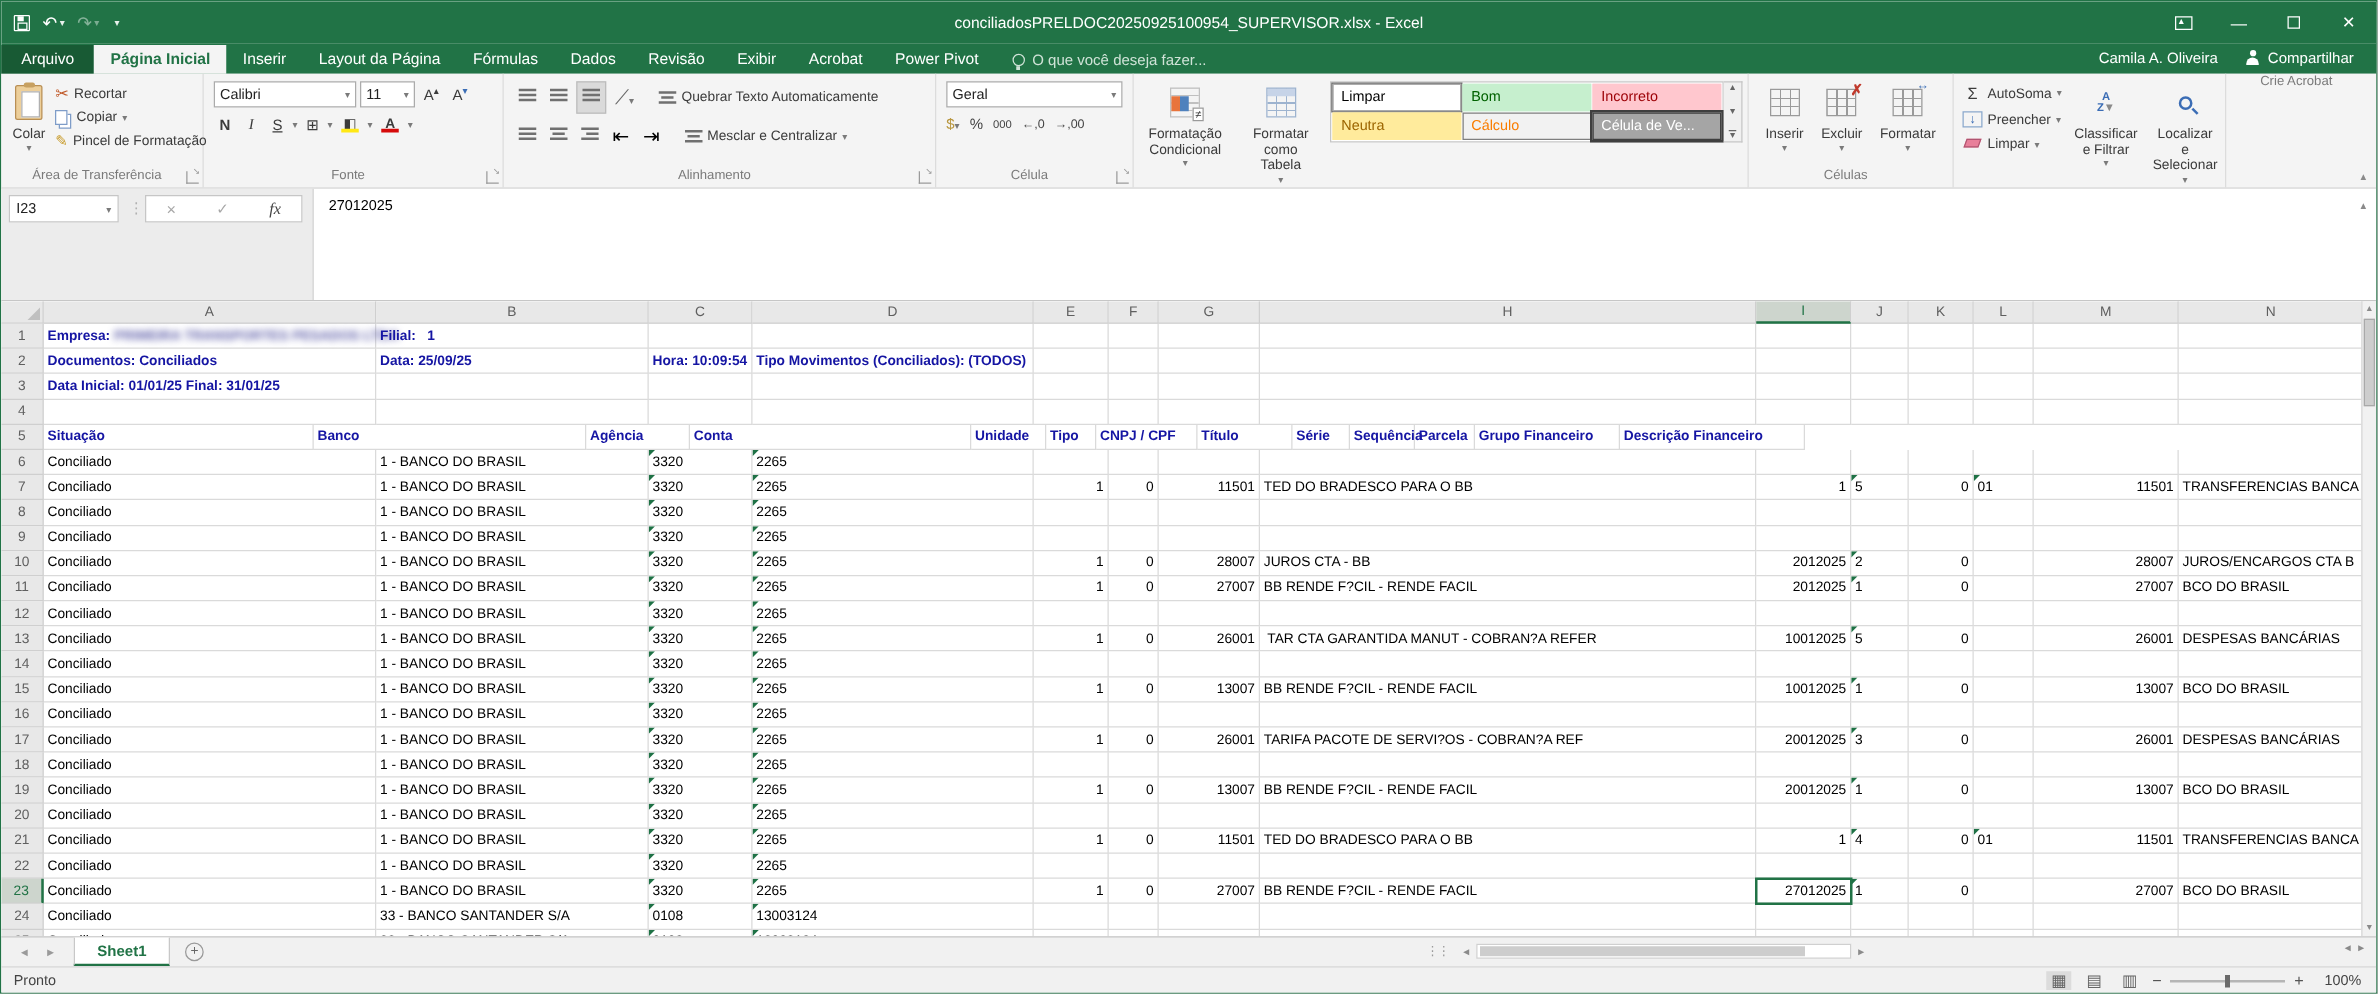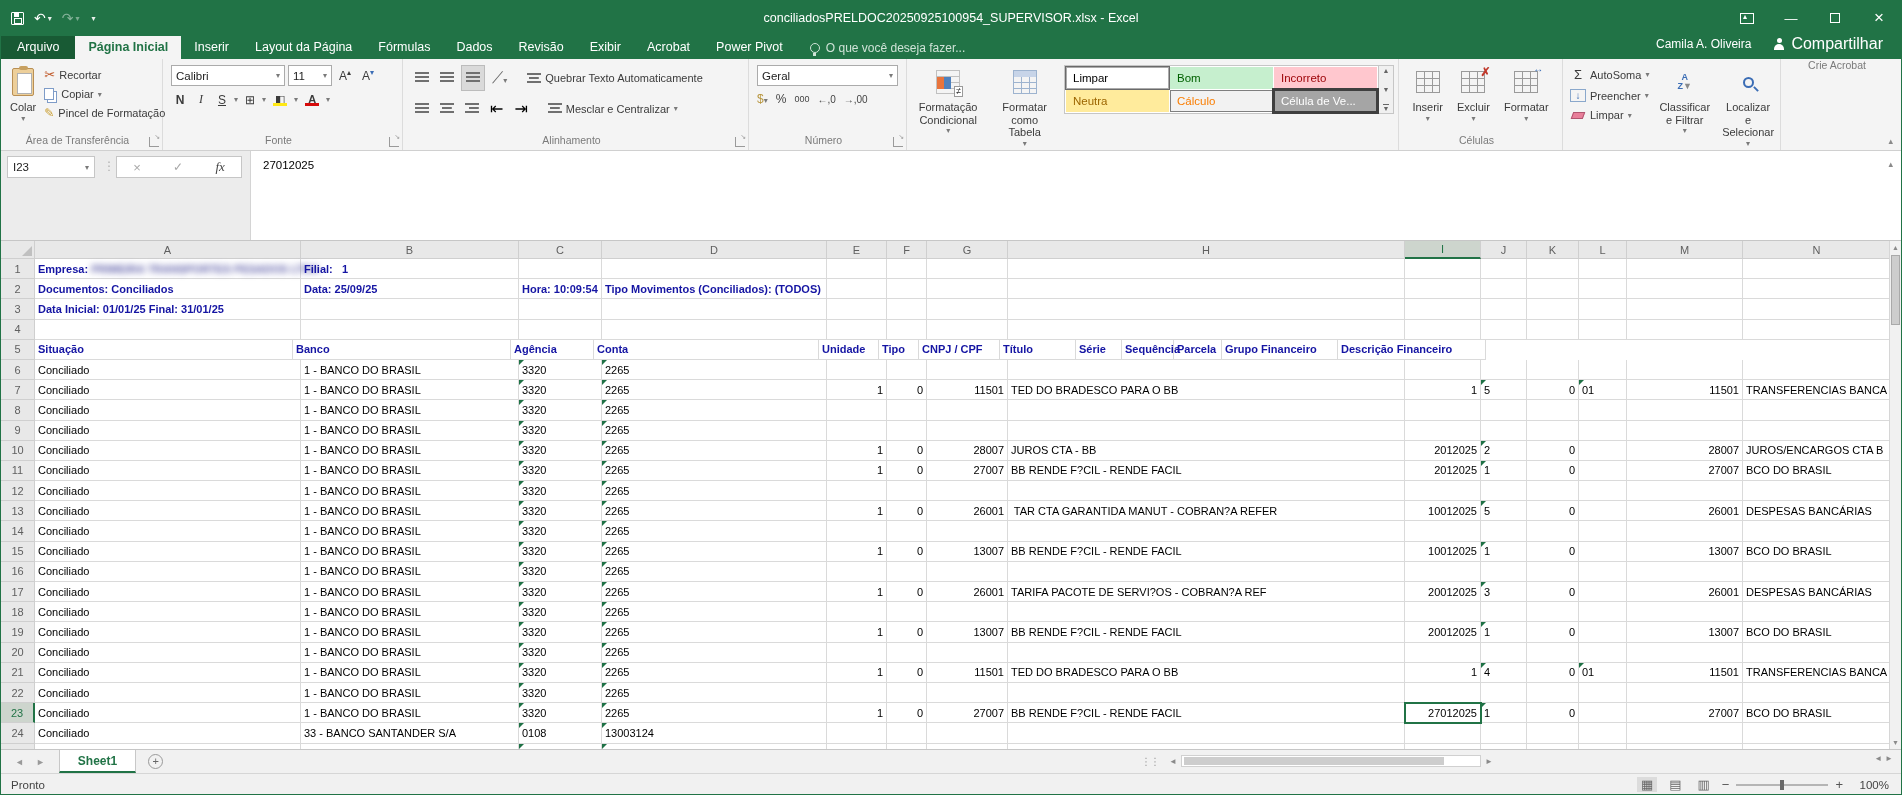--- a/index.html
+++ b/index.html
@@ -29,21 +29,21 @@
   .rtab.file { background:#185a34; padding:4px 16px 5px 16px; }
   .rtab.active { background:#f4f4f4; color:#217346; font-weight:700; }
   .tellme { display:flex; align-items:center; gap:6px; color:#cfe3d7; font-size:12px; margin-left:14px; padding-bottom:4px; }
   .bulb { width:10px; height:10px; border:1.5px solid #cfe3d7; border-radius:50%; position:relative; }
   .bulb:after { content:""; position:absolute; left:2.5px; top:9px; width:3px; height:3px; background:#cfe3d7; }
   .tab-right { margin-left:auto; display:flex; align-items:center; gap:14px; padding-right:10px; padding-bottom:3px; }
   .username { color:#fff; font-size:12px; display:flex; align-items:center; gap:6px; }
   .person { width:12px; height:12px; position:relative; }
   .person:before { content:""; position:absolute; left:3.5px; top:0; width:5px; height:5px; border-radius:50%; background:#fff; }
   .person:after { content:""; position:absolute; left:1px; top:6px; width:10px; height:6px; border-radius:5px 5px 0 0; background:#fff; }
-  .share { display:flex; align-items:center; gap:6px; color:#fff; font-size:16px; padding:3px 8px; }
+  .share { display:flex; align-items:center; gap:6px; color:#fff; font-size:12px; padding:3px 8px; }
 
   
   .ribbon { position:absolute; left:0; top:58px; width:100%; height:92px; background:#f4f4f4; border-bottom:1px solid #d0d0d0; display:flex; }
   .grp { position:relative; border-right:1px solid #dcdcdc; display:flex; flex-direction:column; }
   .grp-body { flex:1; display:flex; align-items:flex-start; padding:4px 4px 0 4px; }
   .grp-label { height:16px; font-size:10.5px; color:#7a7a7a; text-align:center; position:relative; padding:0 14px 2px 6px; white-space:nowrap; }
   .launcher { position:absolute; right:3px; bottom:3px; width:10px; height:10px; border-left:1px solid #9a9a9a; border-bottom:1px solid #9a9a9a; }
   .launcher:after { content:"↘"; position:absolute; right:-1px; top:-4px; font-size:7px; color:#9a9a9a; }
   .rbig { display:flex; flex-direction:column; align-items:center; justify-content:flex-start; padding:2px 5px; font-size:11px; color:#3b3b3b; text-align:center; line-height:1.15; }
   .rbig .bicon { height:34px; display:flex; align-items:center; justify-content:center; margin-bottom:2px; }
@@ -318,21 +318,21 @@
             <span class="nb-dd">▾</span>
           </div>
         <div class="fontline" style="gap:8px;">
           <span style="color:#b8963e; font-size:12px;">$<span class="dda">▾</span></span>
           <span style="font-size:12px; color:#444;">%</span>
           <span style="font-size:9px; color:#444;">000</span>
           <span style="font-size:10px; color:#444;">←,0</span>
           <span style="font-size:10px; color:#444;">→,00</span>
         </div>
       </div>
-      <div class="grp-label"><span>Número</span><span class="launcher"></span></div>
+      <div class="grp-label"><span>Célula</span><span class="launcher"></span></div>
     </div>
 
     <div class="grp" style="width:492px;">
       <div class="grp-body" style="gap:4px;">
         <div class="rbig" style="width:82px;">
           <div class="bicon">
               <span class="cfgrid"></span>
             </div>
           <span>Formatação Condicional</span>
             <span class="dda">▾</span>
@@ -537,21 +537,21 @@
           <div class="cell" style="width: 397px;"></div>
           <div class="cell" style="width: 76px;"></div>
           <div class="cell" style="width: 46px;"></div>
           <div class="cell" style="width: 52px;"></div>
           <div class="cell" style="width: 48px;"></div>
           <div class="cell" style="width: 116px;"></div>
           <div class="cell" style="width: 148px;"></div>
         </div>
         <div class="grow">
           <div class="rownum">5</div>
-          <div class="cell blue" style="width: 258px;"><span>Situação</span></div>
+          <div class="cell blue" style="width: 216px;"><span>Situação</span></div>
           <div class="cell blue" style="width: 218px;"><span>Banco</span></div>
           <div class="cell blue" style="width: 83px;"><span>Agência</span></div>
           <div class="cell blue" style="width: 225px;"><span>Conta</span></div>
           <div class="cell blue" style="width: 60px;"><span>Unidade</span></div>
           <div class="cell blue" style="width: 40px;"><span>Tipo</span></div>
           <div class="cell blue" style="width: 81px;"><span>CNPJ / CPF</span></div>
           <div class="cell blue" style="width: 76px;"><span>Título</span></div>
           <div class="cell blue" style="width: 46px;"><span>Série</span></div>
           <div class="cell blue" style="width: 52px;"><span>Sequência</span></div>
           <div class="cell blue" style="width: 48px;"><span>Parcela</span></div>

